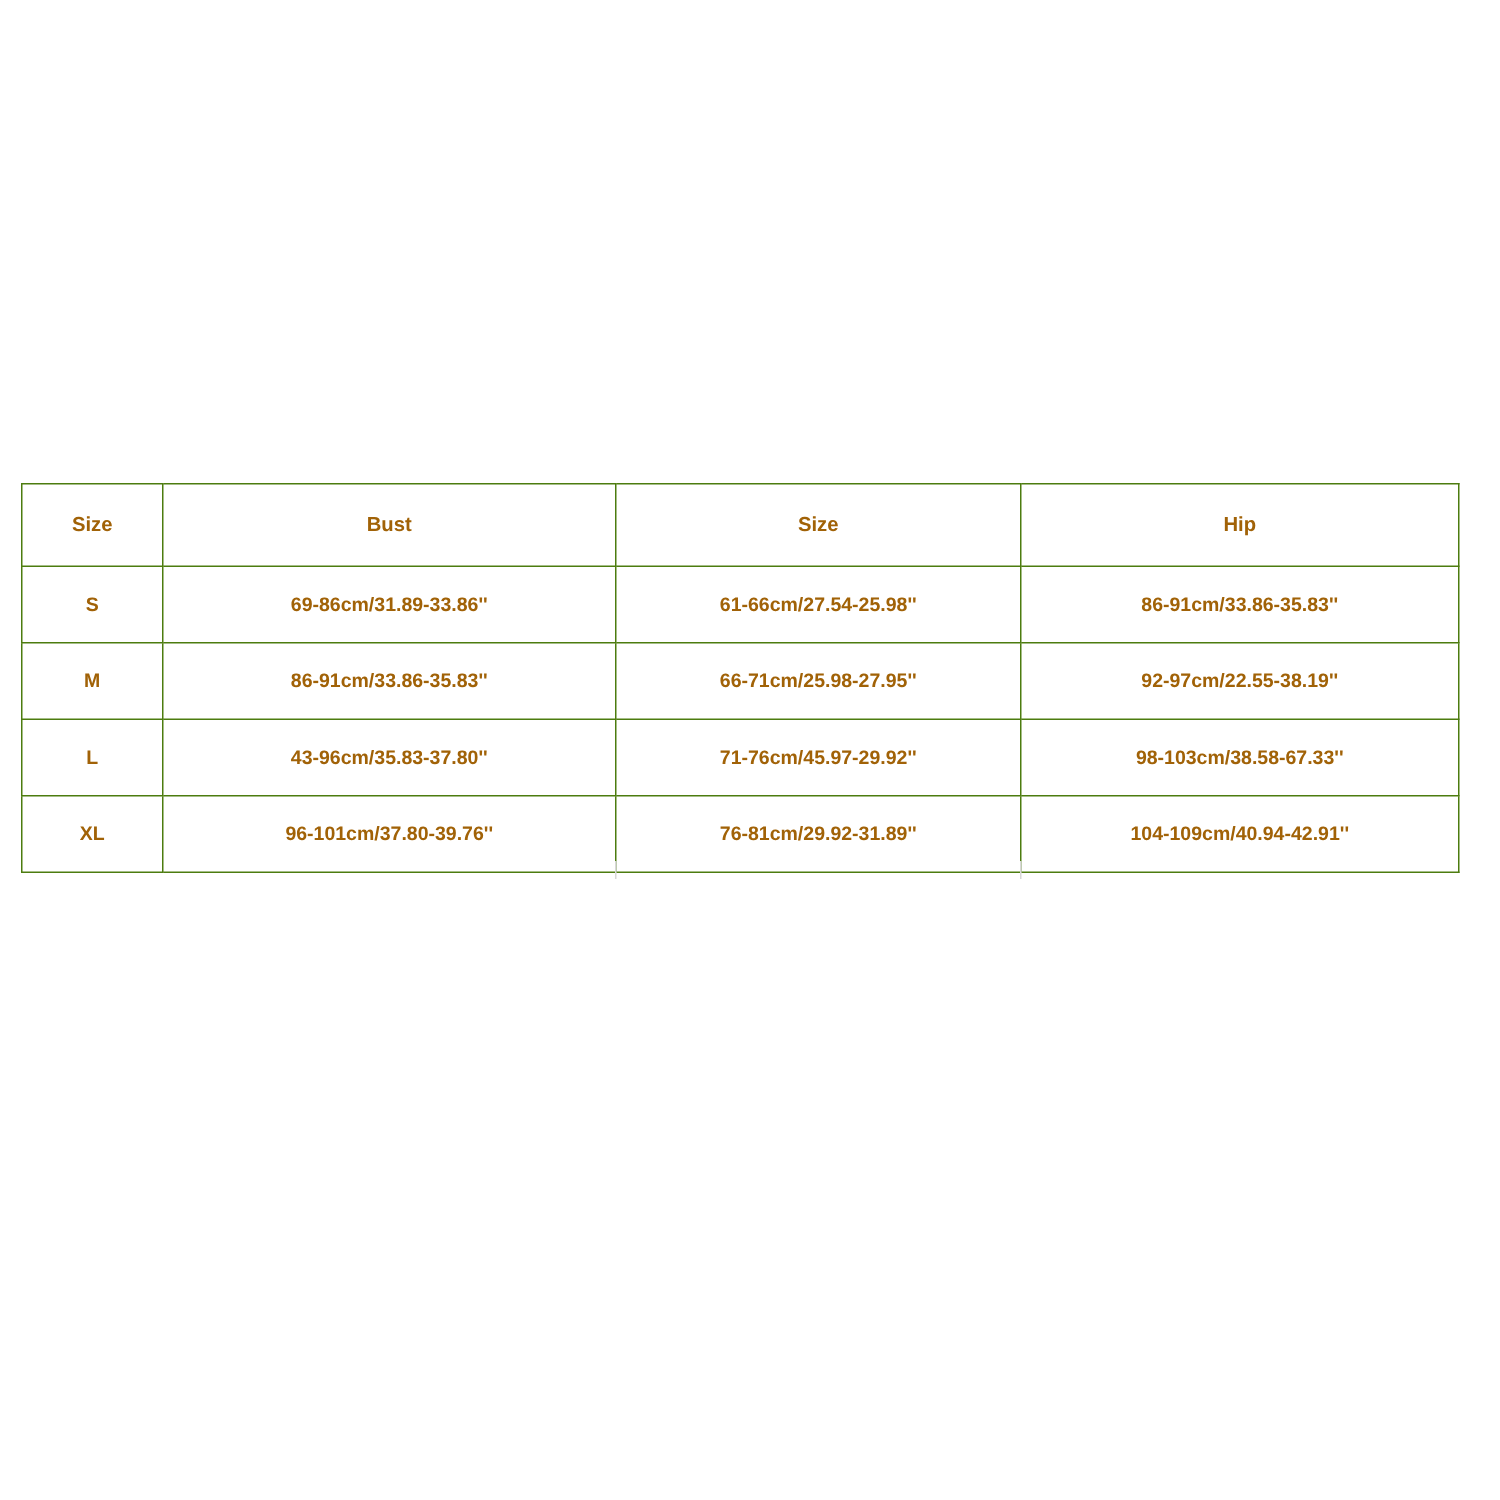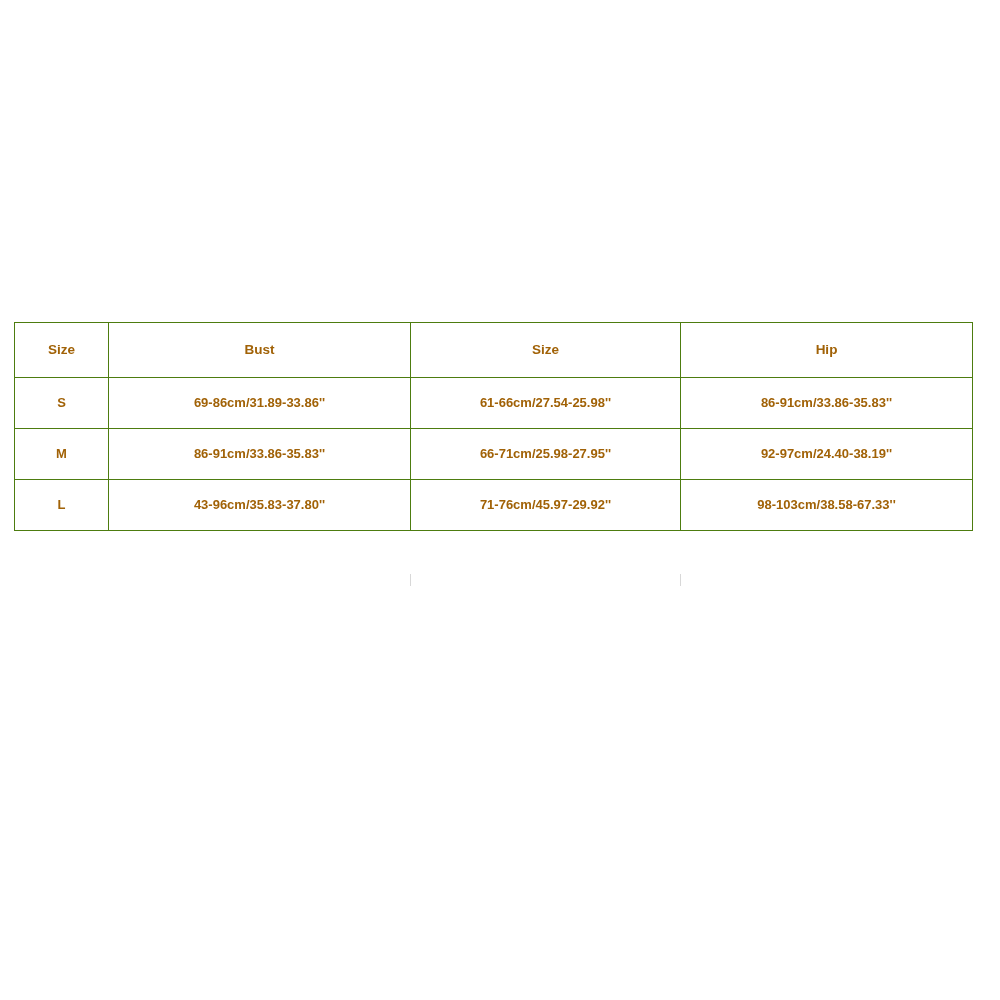--- a/index.html
+++ b/index.html
@@ -81,25 +81,31 @@
       <tr>
         <td>S</td>
         <td>69-86cm/31.89-33.86''</td>
         <td>61-66cm/27.54-25.98''</td>
         <td>86-91cm/33.86-35.83''</td>
       </tr>
       <tr>
         <td>M</td>
         <td>86-91cm/33.86-35.83''</td>
         <td>66-71cm/25.98-27.95''</td>
-        <td>92-97cm/24.40-38.19''</td>
+        <td>92-97cm/22.55-38.19''</td>
       </tr>
       <tr>
         <td>L</td>
         <td>43-96cm/35.83-37.80''</td>
         <td>71-76cm/45.97-29.92''</td>
         <td>98-103cm/38.58-67.33''</td>
+      </tr>
+      <tr>
+        <td>XL</td>
+        <td>96-101cm/37.80-39.76''</td>
+        <td>76-81cm/29.92-31.89''</td>
+        <td>104-109cm/40.94-42.91''</td>
       </tr>
     </tbody>
   </table>
   <div class="tick t1"></div>
   <div class="tick t2"></div>
 </div>
 
 </body></html>

